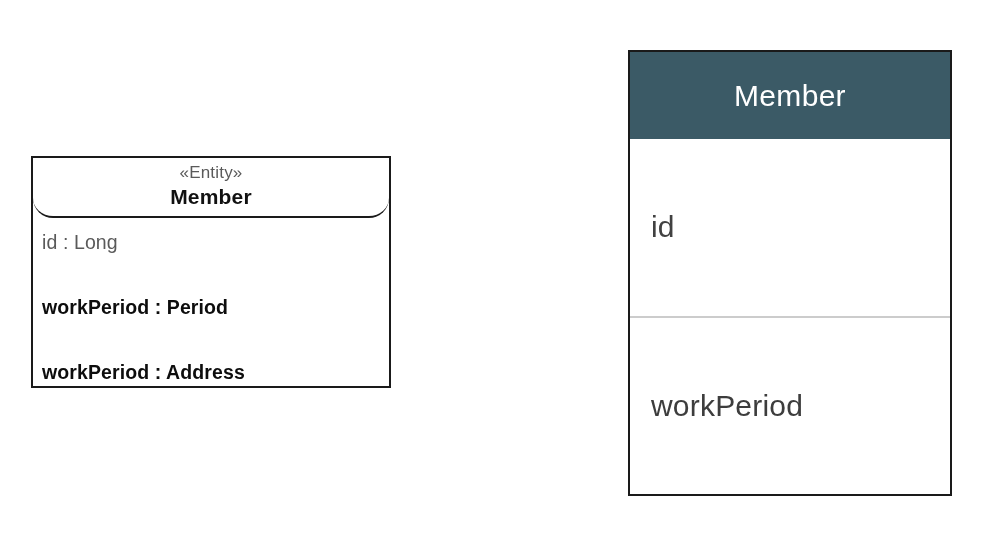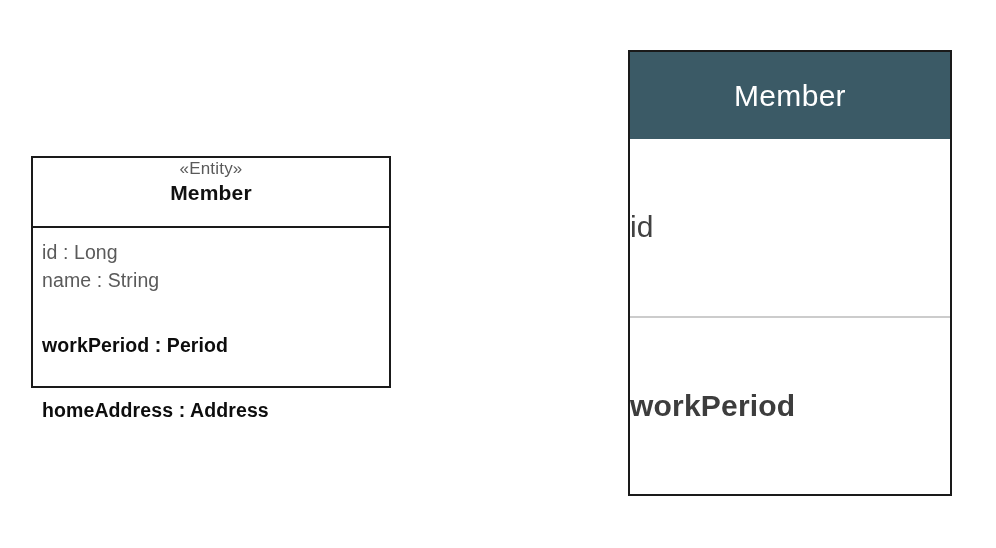--- a/index.html
+++ b/index.html
@@ -30,21 +30,22 @@
     flex-direction: column;
   }
   #uml-header-compartment {
     height: 84px;
     box-sizing: border-box;
     border-bottom: 2px solid #1a1a1a;
     display: flex;
     flex-direction: column;
     align-items: center;
     justify-content: center;
-    padding-bottom: 20px;
+    padding-bottom: 2px;
+    border-radius: 20px;
   }
   .uml-stereotype {
     font-size: 17px;
     color: #5a5a5a;
     line-height: 22px;
     letter-spacing: 0.2px;
   }
   .uml-classname {
     font-size: 21px;
     font-weight: bold;
@@ -100,53 +101,53 @@
   }
   #table-body {
     flex: 1;
     display: flex;
     flex-direction: column;
   }
   .table-row {
     flex: 1;
     display: flex;
     align-items: center;
+    padding-left: 21px;
     box-sizing: border-box;
     border-top: 2px solid #cccccc;
   }
   .table-row:first-child {
     border-top: none;
   }
   .table-cell-text {
     font-size: 30px;
     line-height: 34px;
     color: #414141;
     letter-spacing: 0.2px;
     white-space: nowrap;
   }
   .table-cell-text.emphasis {
-    font-weight: bold;
+    font-weight: normal;
     color: #3d3d3d;
   }
 </style>
 </head>
 <body>
 
 <div id="uml-class-box">
 
   <div id="uml-header-compartment">
     <div class="uml-stereotype">«Entity»</div>
     <div class="uml-classname">Member</div>
   </div>
 
   <div id="uml-attributes-compartment">
     <div class="uml-attribute">id : Long</div>
-    <div class="uml-attribute">name : String</div>
     <div class="uml-attribute emphasis">workPeriod : Period</div>
-    <div class="uml-attribute emphasis">homeAddress : Address</div>
+    <div class="uml-attribute emphasis">workPeriod : Address</div>
   </div>
 
 </div>
 
 <div id="member-table">
 
   <div id="table-header">
     <span id="table-header-title">Member</span>
   </div>
 

